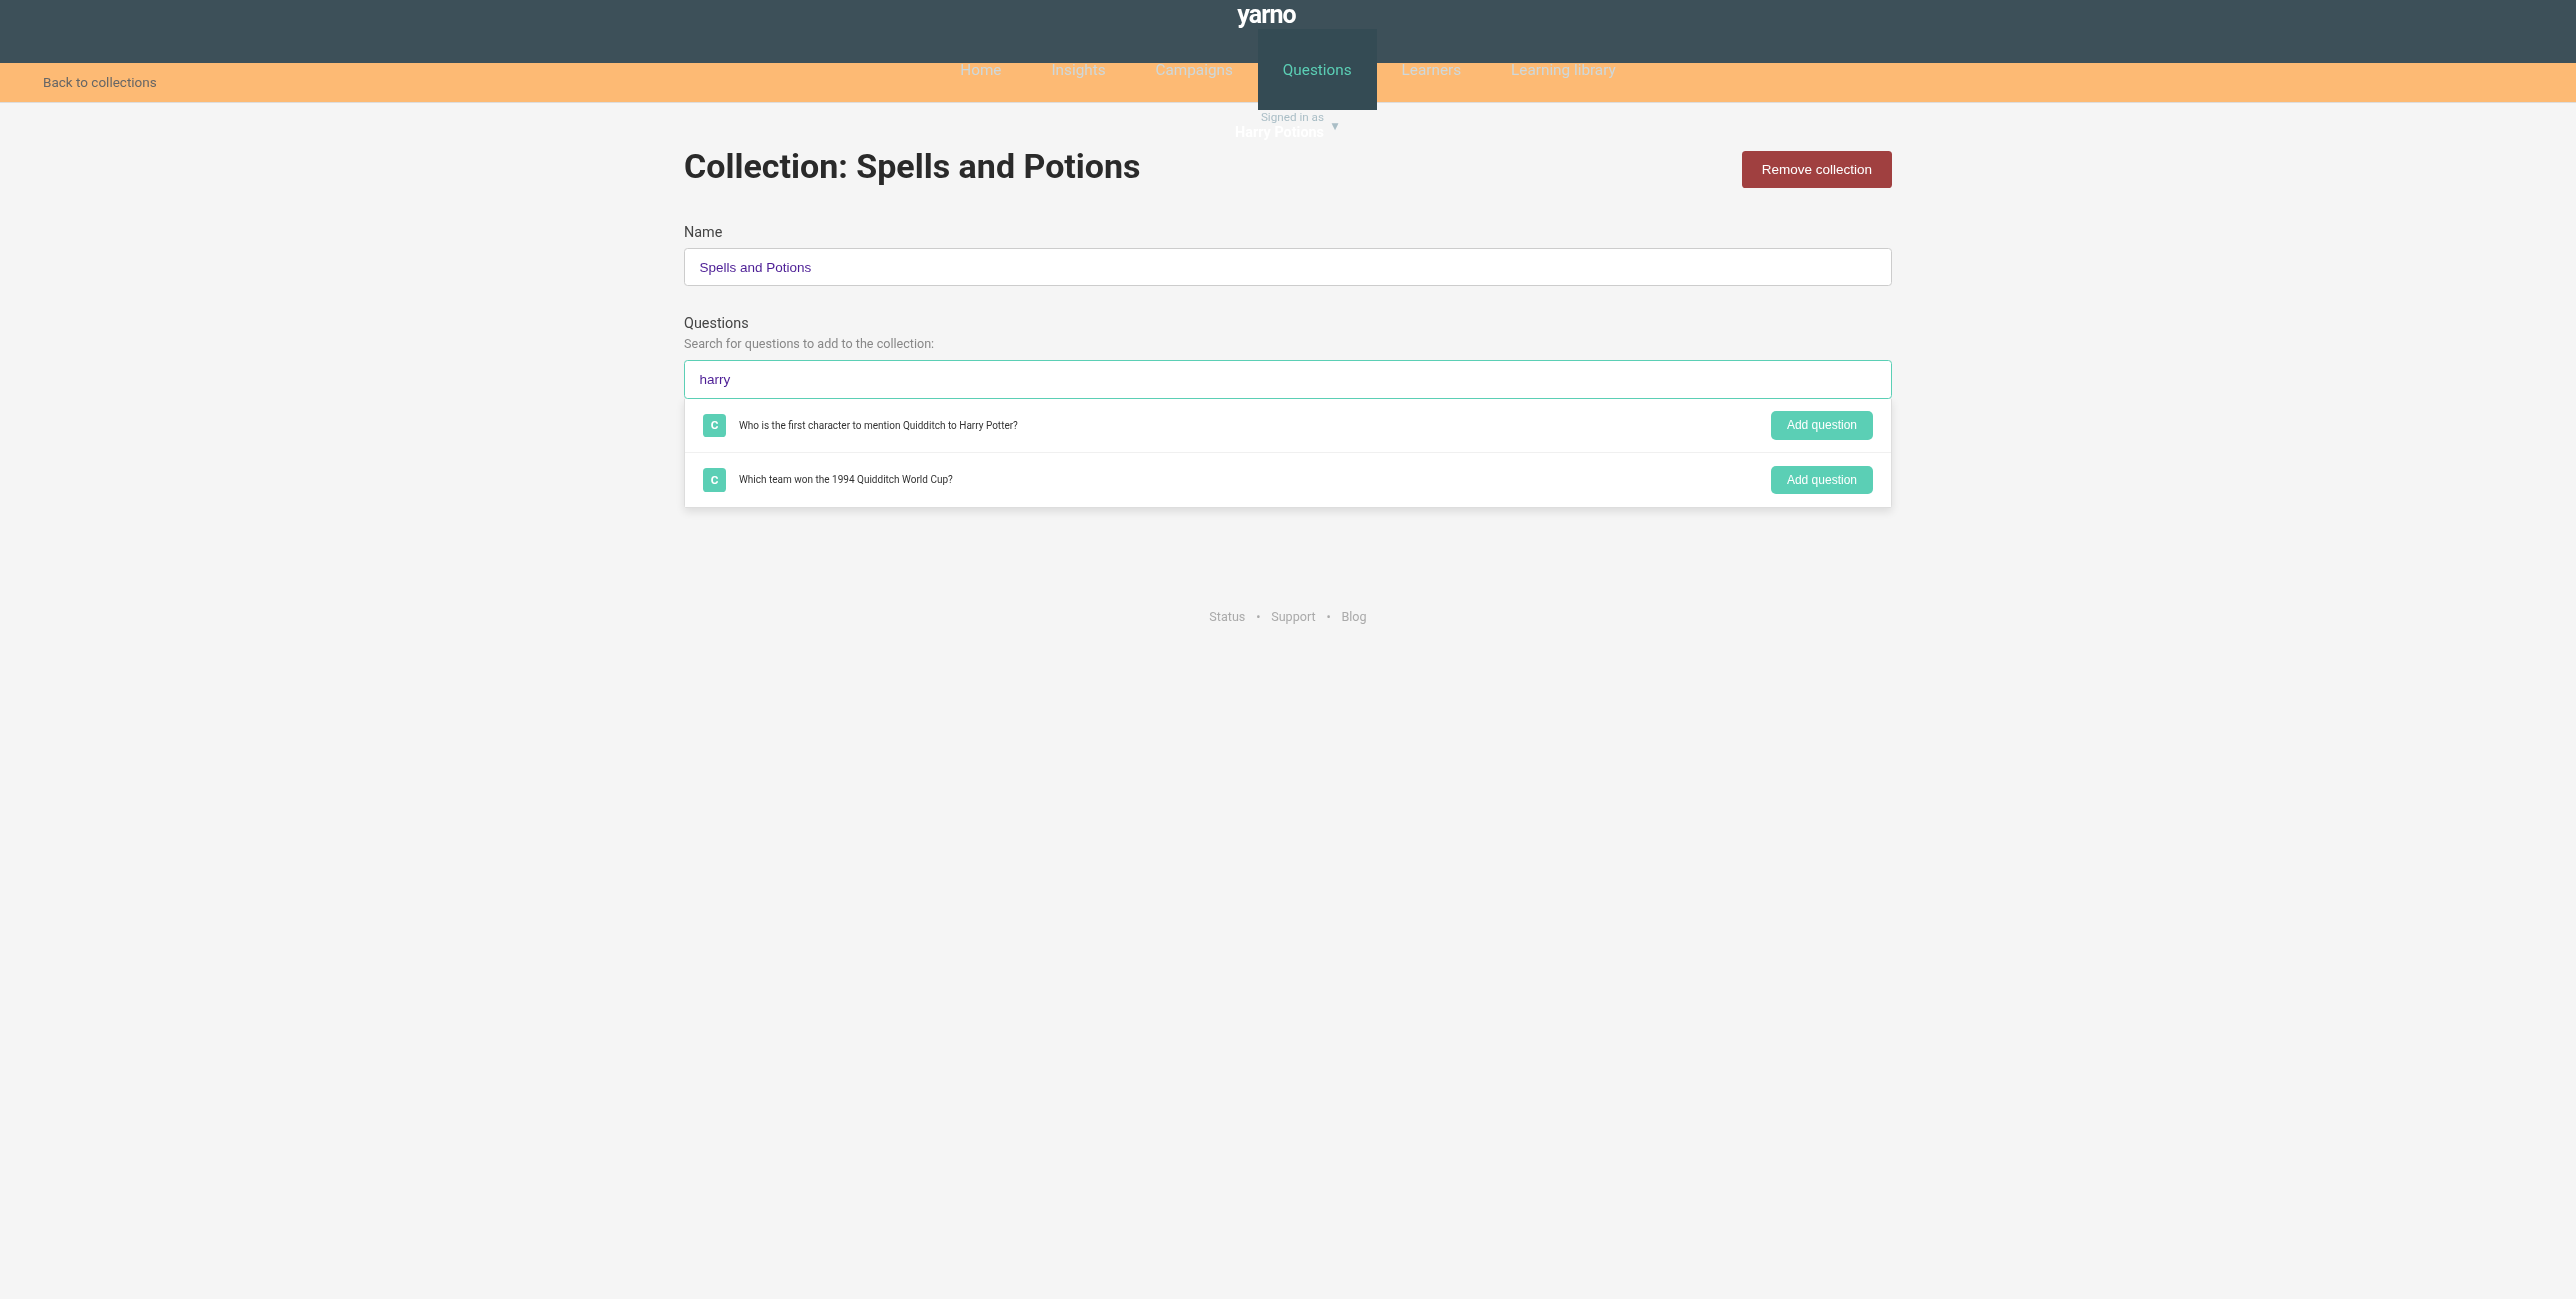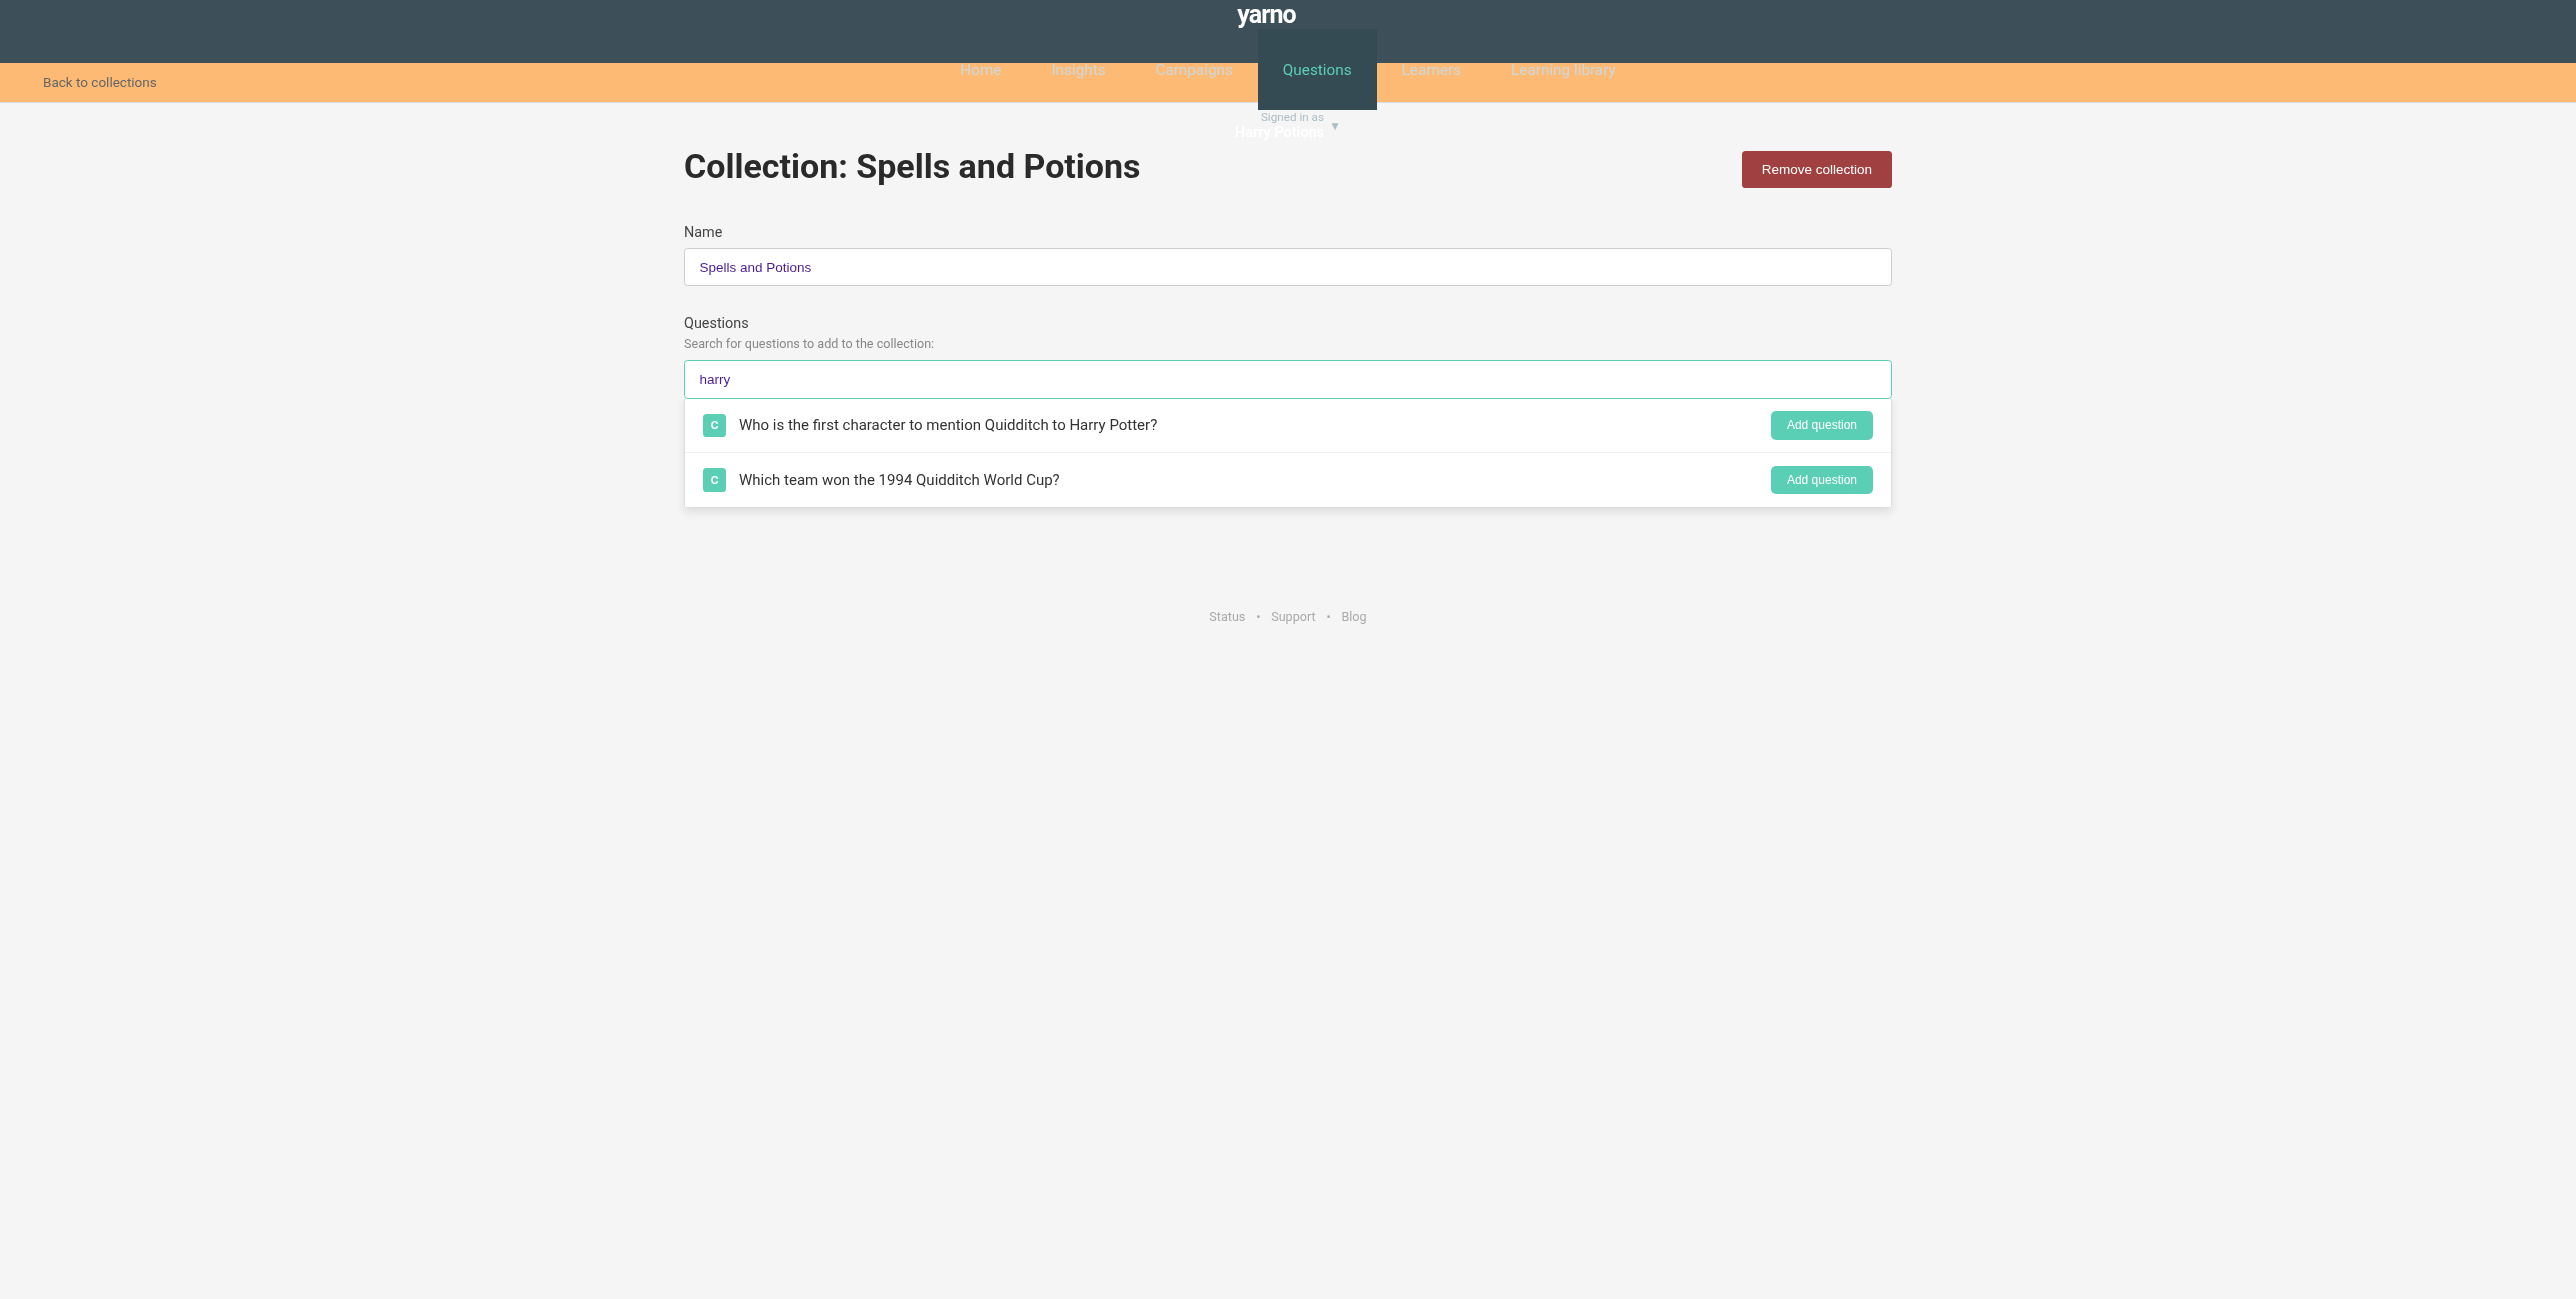--- a/index.html
+++ b/index.html
@@ -161,21 +161,21 @@
       height: 23.4px;
       border-radius: 3.6px;
       display: flex;
       align-items: center;
       justify-content: center;
       margin-right: 12.6px;
       flex-shrink: 0;
     }
     .item-text {
       flex: 1;
-      font-size: 15px;
+      font-size: 10px;
       color: #333;
     }
     .add-question-btn {
       background: #5bcfb5;
       color: #fff;
       border: none;
       padding: 7.2px 16px;
       font-size: 12px;
       border-radius: 5px;
       cursor: pointer;

